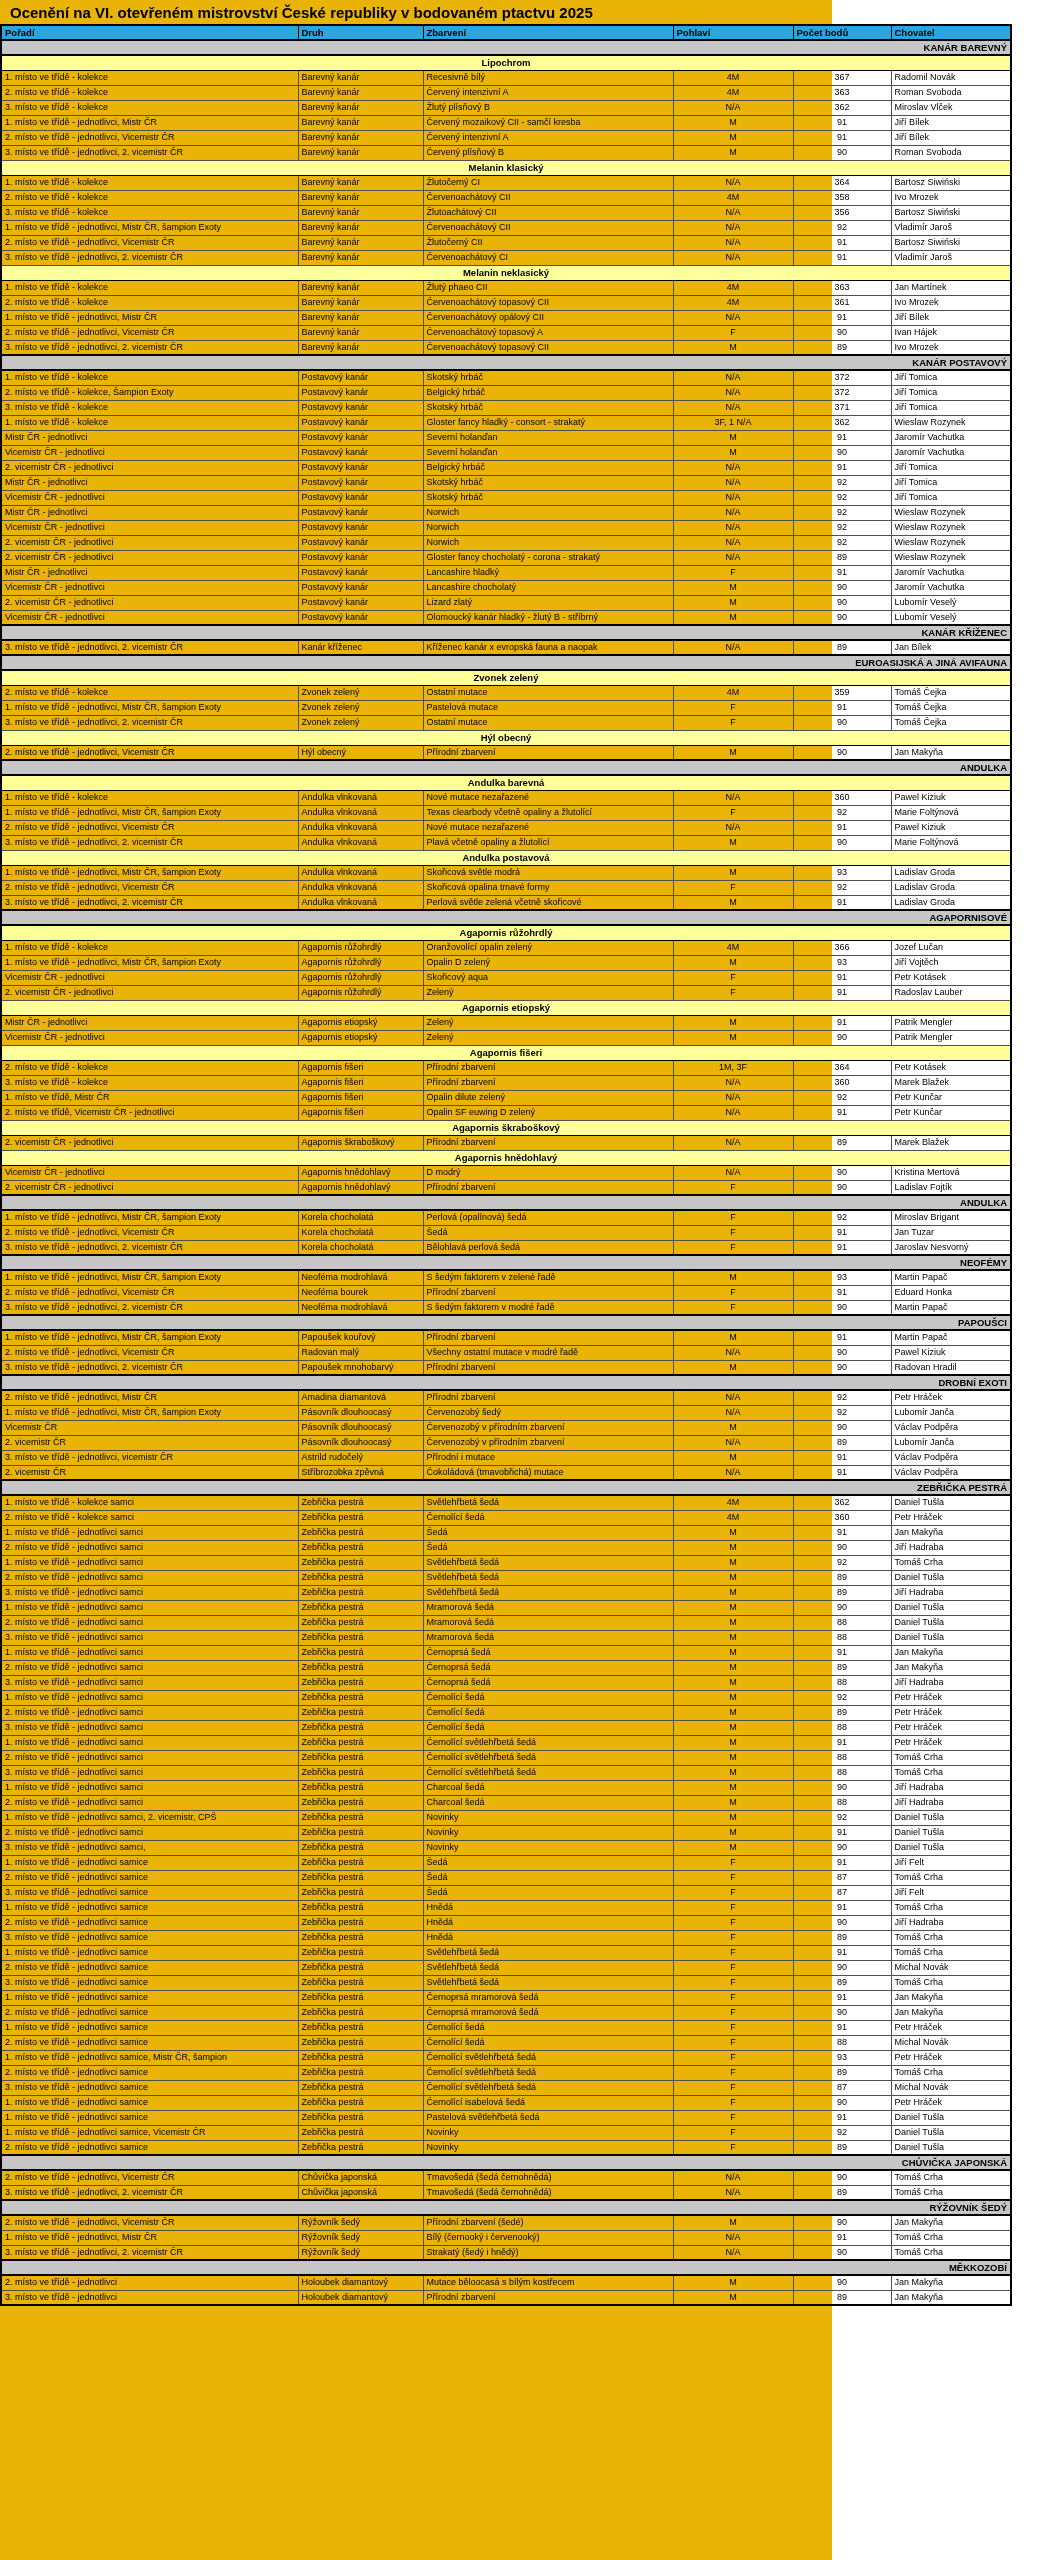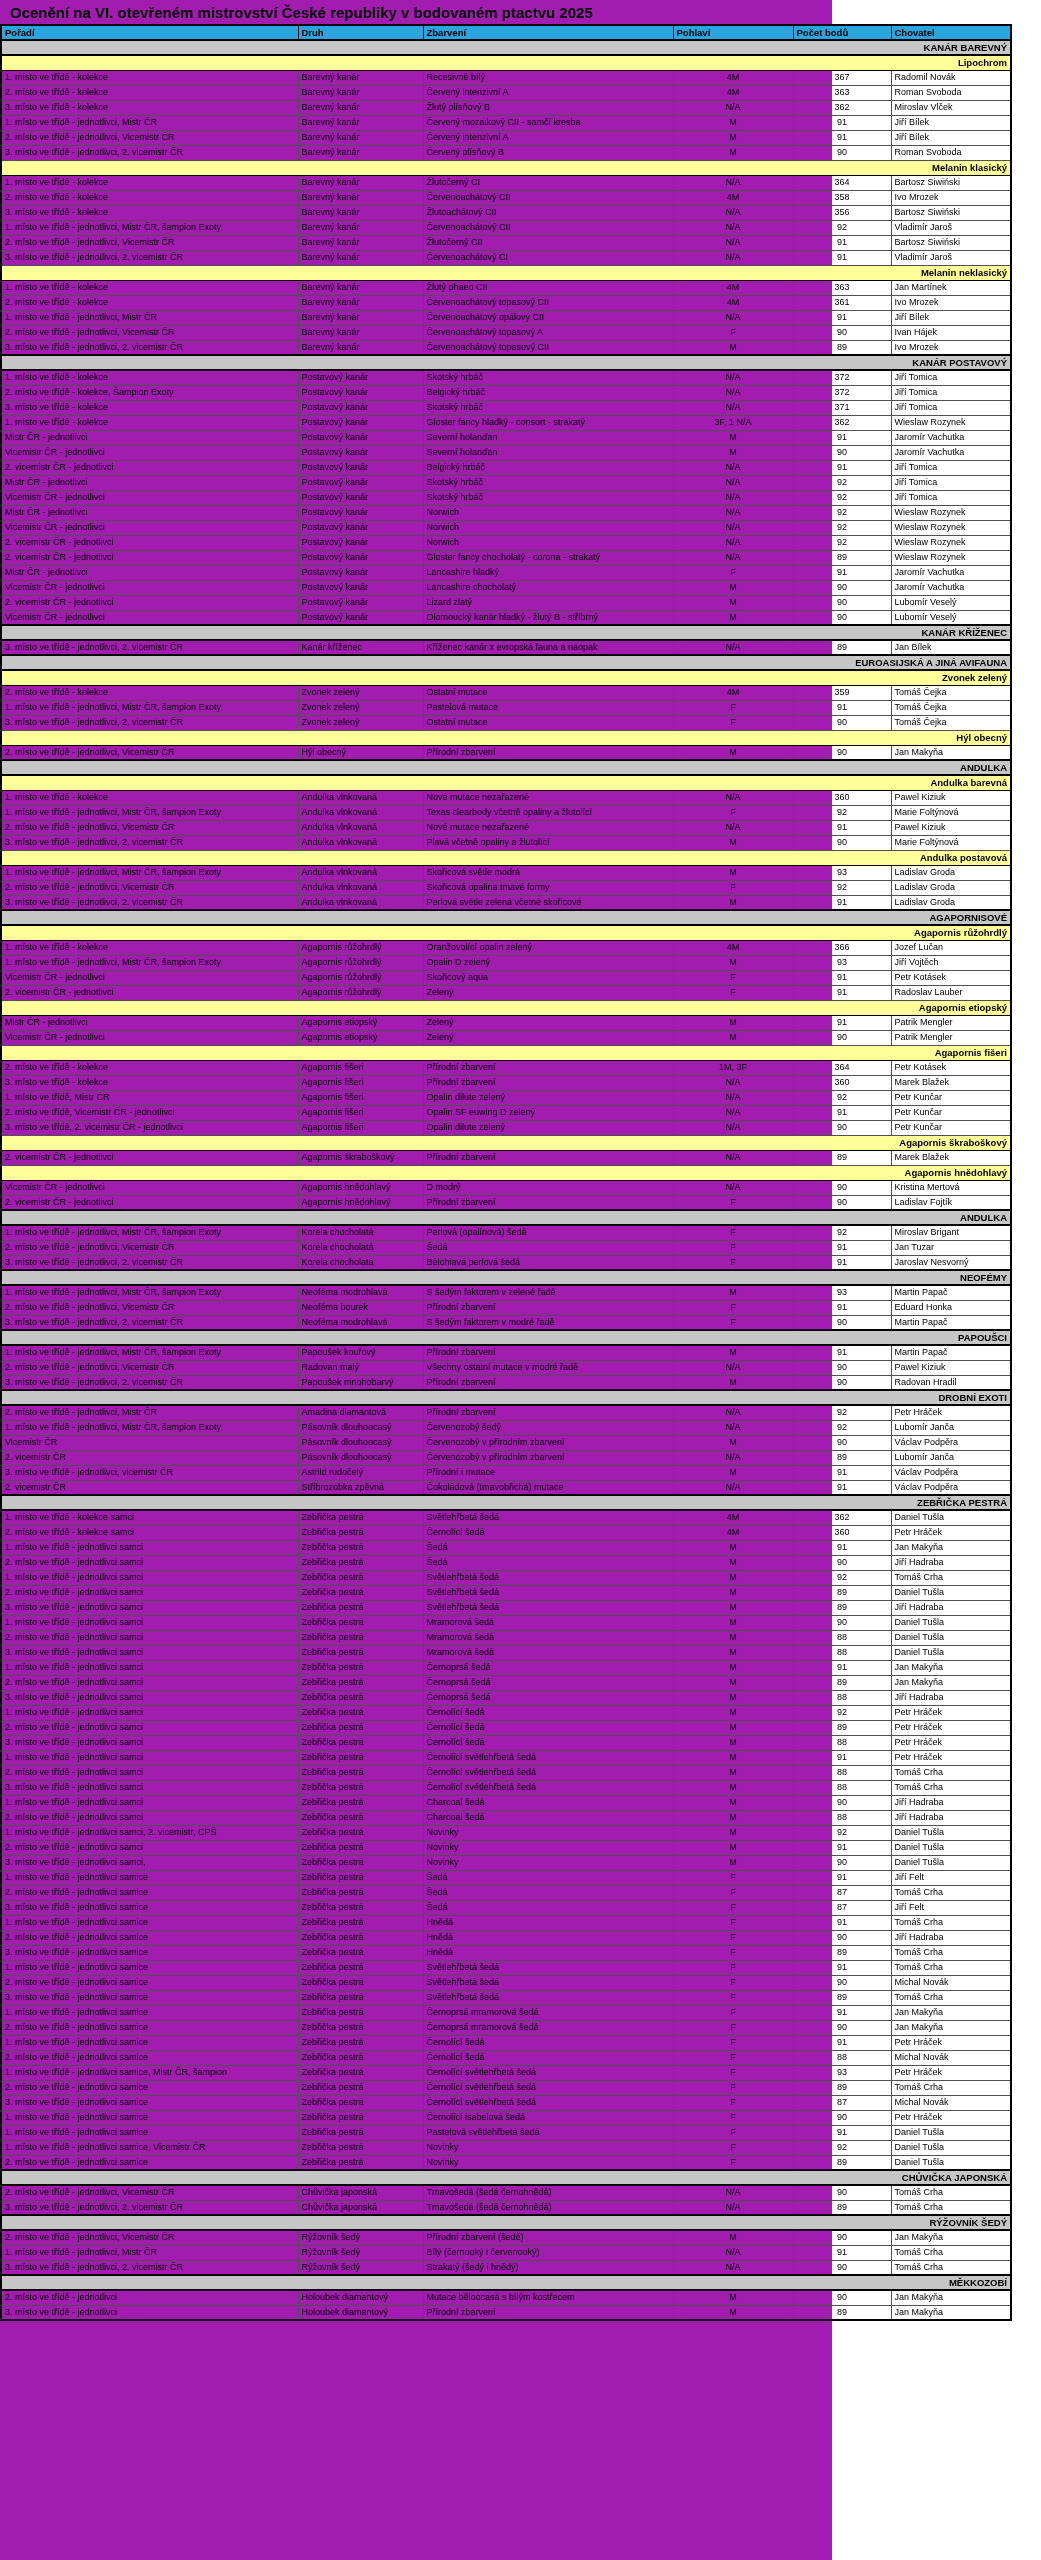--- a/index.html
+++ b/index.html
@@ -1,17 +1,17 @@
 <!DOCTYPE html>
 <html><head>
 <meta charset="utf-8">
 <style>
   html,body { margin:0; padding:0; background:#ffffff; }
   .page {
-    width:832px; min-height:2560px; background:#a21caf;
+    width:832px; min-height:2560px; background:#eab308;
     font-family:"Liberation Sans", sans-serif; color:#000;
     box-sizing:border-box;
   }
   .title {
     font-size:15px; font-weight:bold; color:#000;
     padding:4px 0 3px 10px; margin:0; letter-spacing:0;
     font-family:"Liberation Sans", sans-serif;
   }
   table.results {
     border-collapse:collapse; table-layout:fixed;
@@ -36,21 +36,21 @@
     background:#2AA5DE; color:#000;
     font-weight:bold; font-size:9.5px;
     border:1px solid #000;
   }
   tr.section td {
     background:#C6C6C6; text-align:right; font-weight:bold;
     font-size:9.5px;
     border-top:2px solid #000; border-bottom:2px solid #000;
   }
   tr.subsection td {
-    background:#FFFF99; text-align:right; font-weight:bold;
+    background:#FFFF99; text-align:center; font-weight:bold;
     font-size:9.5px;
     border-top:1.5px solid #000; border-bottom:1.5px solid #000;
   }
   td.center { text-align:center; }
 </style>
 </head>
 <body>
 
 <div class="page">
   <h1 class="title">Ocenění na VI. otevřeném  mistrovství České republiky v bodovaném ptactvu 2025</h1>
@@ -563,28 +563,20 @@
           <td>Petr Kunčar</td>
         </tr>
         <tr>
           <td>2. místo ve třídě, Vicemistr ČR - jednotlivci</td>
           <td>Agapornis fišeri</td>
           <td>Opalin SF euwing D zelený</td>
           <td class="center">N/A</td>
           <td class="center">91</td>
           <td>Petr Kunčar</td>
         </tr>
-        <tr>
-          <td>3. místo ve třídě, 2. vicemistr ČR - jednotlivci</td>
-          <td>Agapornis fišeri</td>
-          <td>Opalin dilute zelený</td>
-          <td class="center">N/A</td>
-          <td class="center">90</td>
-          <td>Petr Kunčar</td>
-        </tr>
         <tr class="subsection">
           <td colspan="6">Agapornis škraboškový</td>
         </tr>
         <tr>
           <td>2. vicemistr ČR - jednotlivci</td>
           <td>Agapornis škraboškový</td>
           <td>Přírodní zbarvení</td>
           <td class="center">N/A</td>
           <td class="center">89</td>
           <td>Marek Blažek</td>

